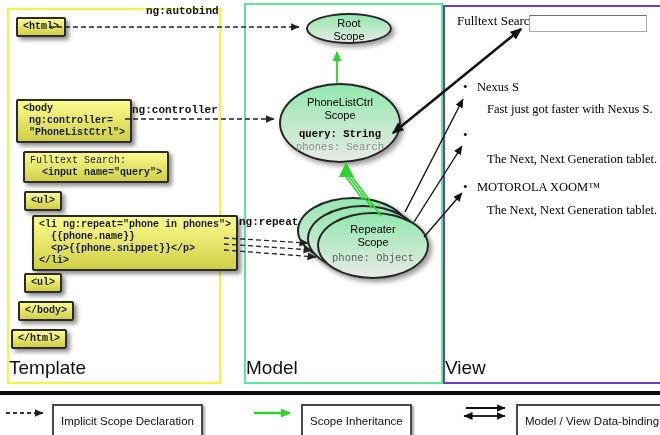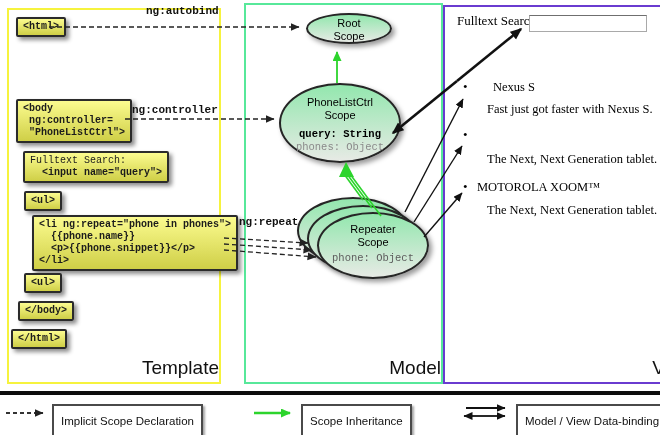--- a/index.html
+++ b/index.html
@@ -4,21 +4,21 @@
 <style>
   * { margin:0; padding:0; box-sizing:border-box; }
   html,body { background:#fff; }
   body { font-family:"Liberation Sans", sans-serif; }
   #canvas { position:relative; width:660px; height:435px; background:#fff; overflow:hidden; }
 
   .panel { position:absolute; background:#fff; }
   #template-panel { left:7px;  top:8px; width:214px; height:376px; border:2px solid #f6f33e; }
   #model-panel    { left:244px; top:3px; width:199px; height:381px; border:2px solid #57e89a; }
   #view-panel     { left:443px; top:5px; width:252px; height:379px; border:2px solid #6a3bd0; }
-  .panel-title { position:absolute; bottom:3px; left:0; width:100%; text-align:right;
+  .panel-title { position:absolute; bottom:3px; left:0; width:100%; text-align:left;
                  font-size:19px; color:#111; }
 
   .codebox { position:absolute; z-index:2;
     font-family:"Liberation Mono","DejaVu Sans Mono",monospace;
     font-size:10px; font-weight:bold; line-height:12px; color:#1c1c1c;
     background:linear-gradient(#fbfb8f,#cfcf47);
     border:2px solid #2b2b2b; border-radius:2px; padding:2px 5px;
     white-space:pre; box-shadow:3px 3px 4px rgba(0,0,0,.45); }
   .codebox .normal { font-weight:normal; display:block; white-space:pre; }
   .codebox .bold   { font-weight:bold;   display:block; white-space:pre; }
@@ -94,35 +94,35 @@
   <div class="ng-label" style="left:239px; top:216px;">ng:repeat</div>
 
   <div class="ellipse" id="root-scope">
     <div class="scope-title">Root
 Scope</div>
   </div>
   <div class="ellipse" id="phonelist-scope">
     <div class="scope-title">PhoneListCtrl
 Scope</div>
     <div class="scope-var var-bold" style="margin-top:6px;">query: String</div>
-    <div class="scope-var var-gray">phones: Object</div>
+    <div class="scope-var var-gray">phones: Search</div>
   </div>
   <div class="ellipse rep" id="repeater-back"></div>
   <div class="ellipse rep" id="repeater-mid"></div>
   <div class="ellipse rep" id="repeater-front">
     <div class="scope-title">Repeater
 Scope</div>
     <div class="scope-var var-gray2" style="margin-top:3px;">phone: Object</div>
   </div>
 
   <div class="serif" style="left:457px; top:13px; font-size:13px;">Fulltext Search:</div>
   <input id="search-input" type="text" value="" style="">
 
   <span class="bullet-dot" style="left:463px; top:79px;">•</span>
-  <div class="serif" style="left:477px; top:80px;margin-left:16px;">Nexus S</div>
+  <div class="serif" style="left:477px; top:80px;">Nexus S</div>
   <div class="serif" style="left:487px; top:102px;">Fast just got faster with Nexus S.</div>
 
   <span class="bullet-dot" style="left:463px; top:127px;">•</span>
   <div class="serif" style="left:487px; top:152px;">The Next, Next Generation tablet.</div>
 
   <span class="bullet-dot" style="left:463px; top:179px;">•</span>
   <div class="serif" style="left:477px; top:180px;">MOTOROLA XOOM™</div>
   <div class="serif" style="left:487px; top:203px;">The Next, Next Generation tablet.</div>
 
   <div id="legend-sep"></div>

